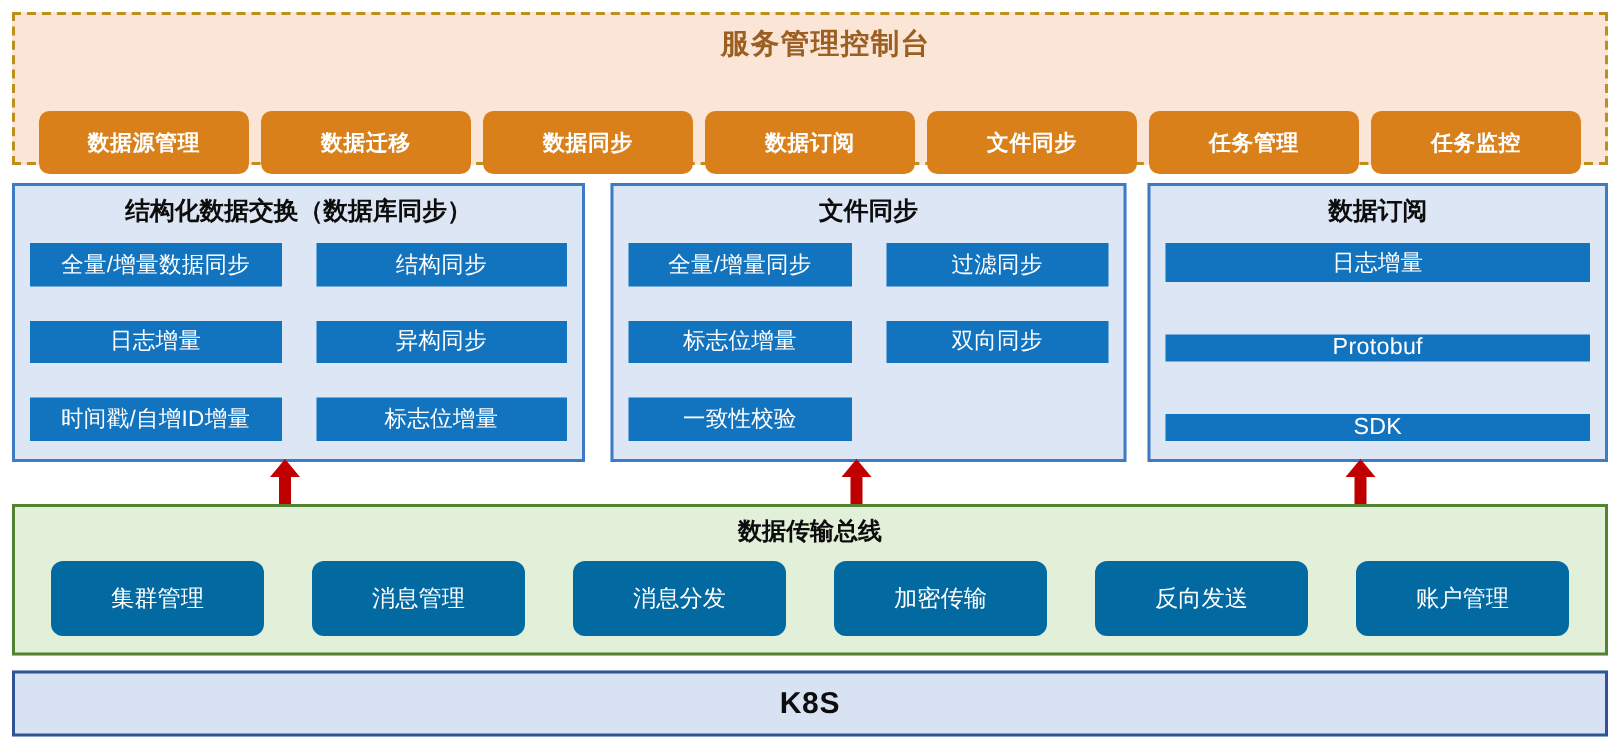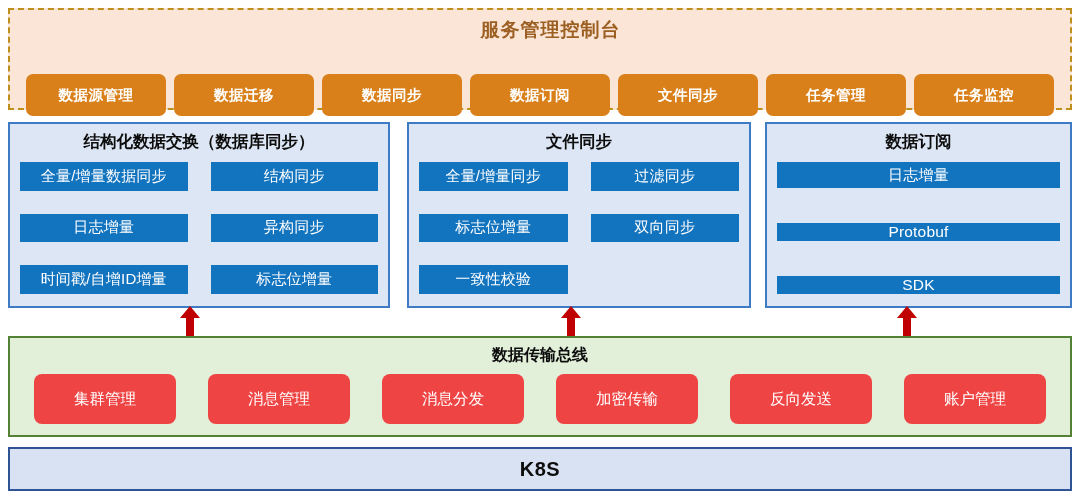--- a/index.html
+++ b/index.html
@@ -148,21 +148,21 @@
     position: absolute;
     left: 24px;
     right: 24px;
     top: 36px;
     display: flex;
     gap: 32px;
   }
   .bus-btn {
     flex: 1 1 0;
     height: 50px;
-    background: #ef4444;
+    background: #0369a1;
     border-radius: 8px;
     color: #ffffff;
     font-size: 15.5px;
     display: flex;
     align-items: center;
     justify-content: center;
     white-space: nowrap;
   }
 
   

